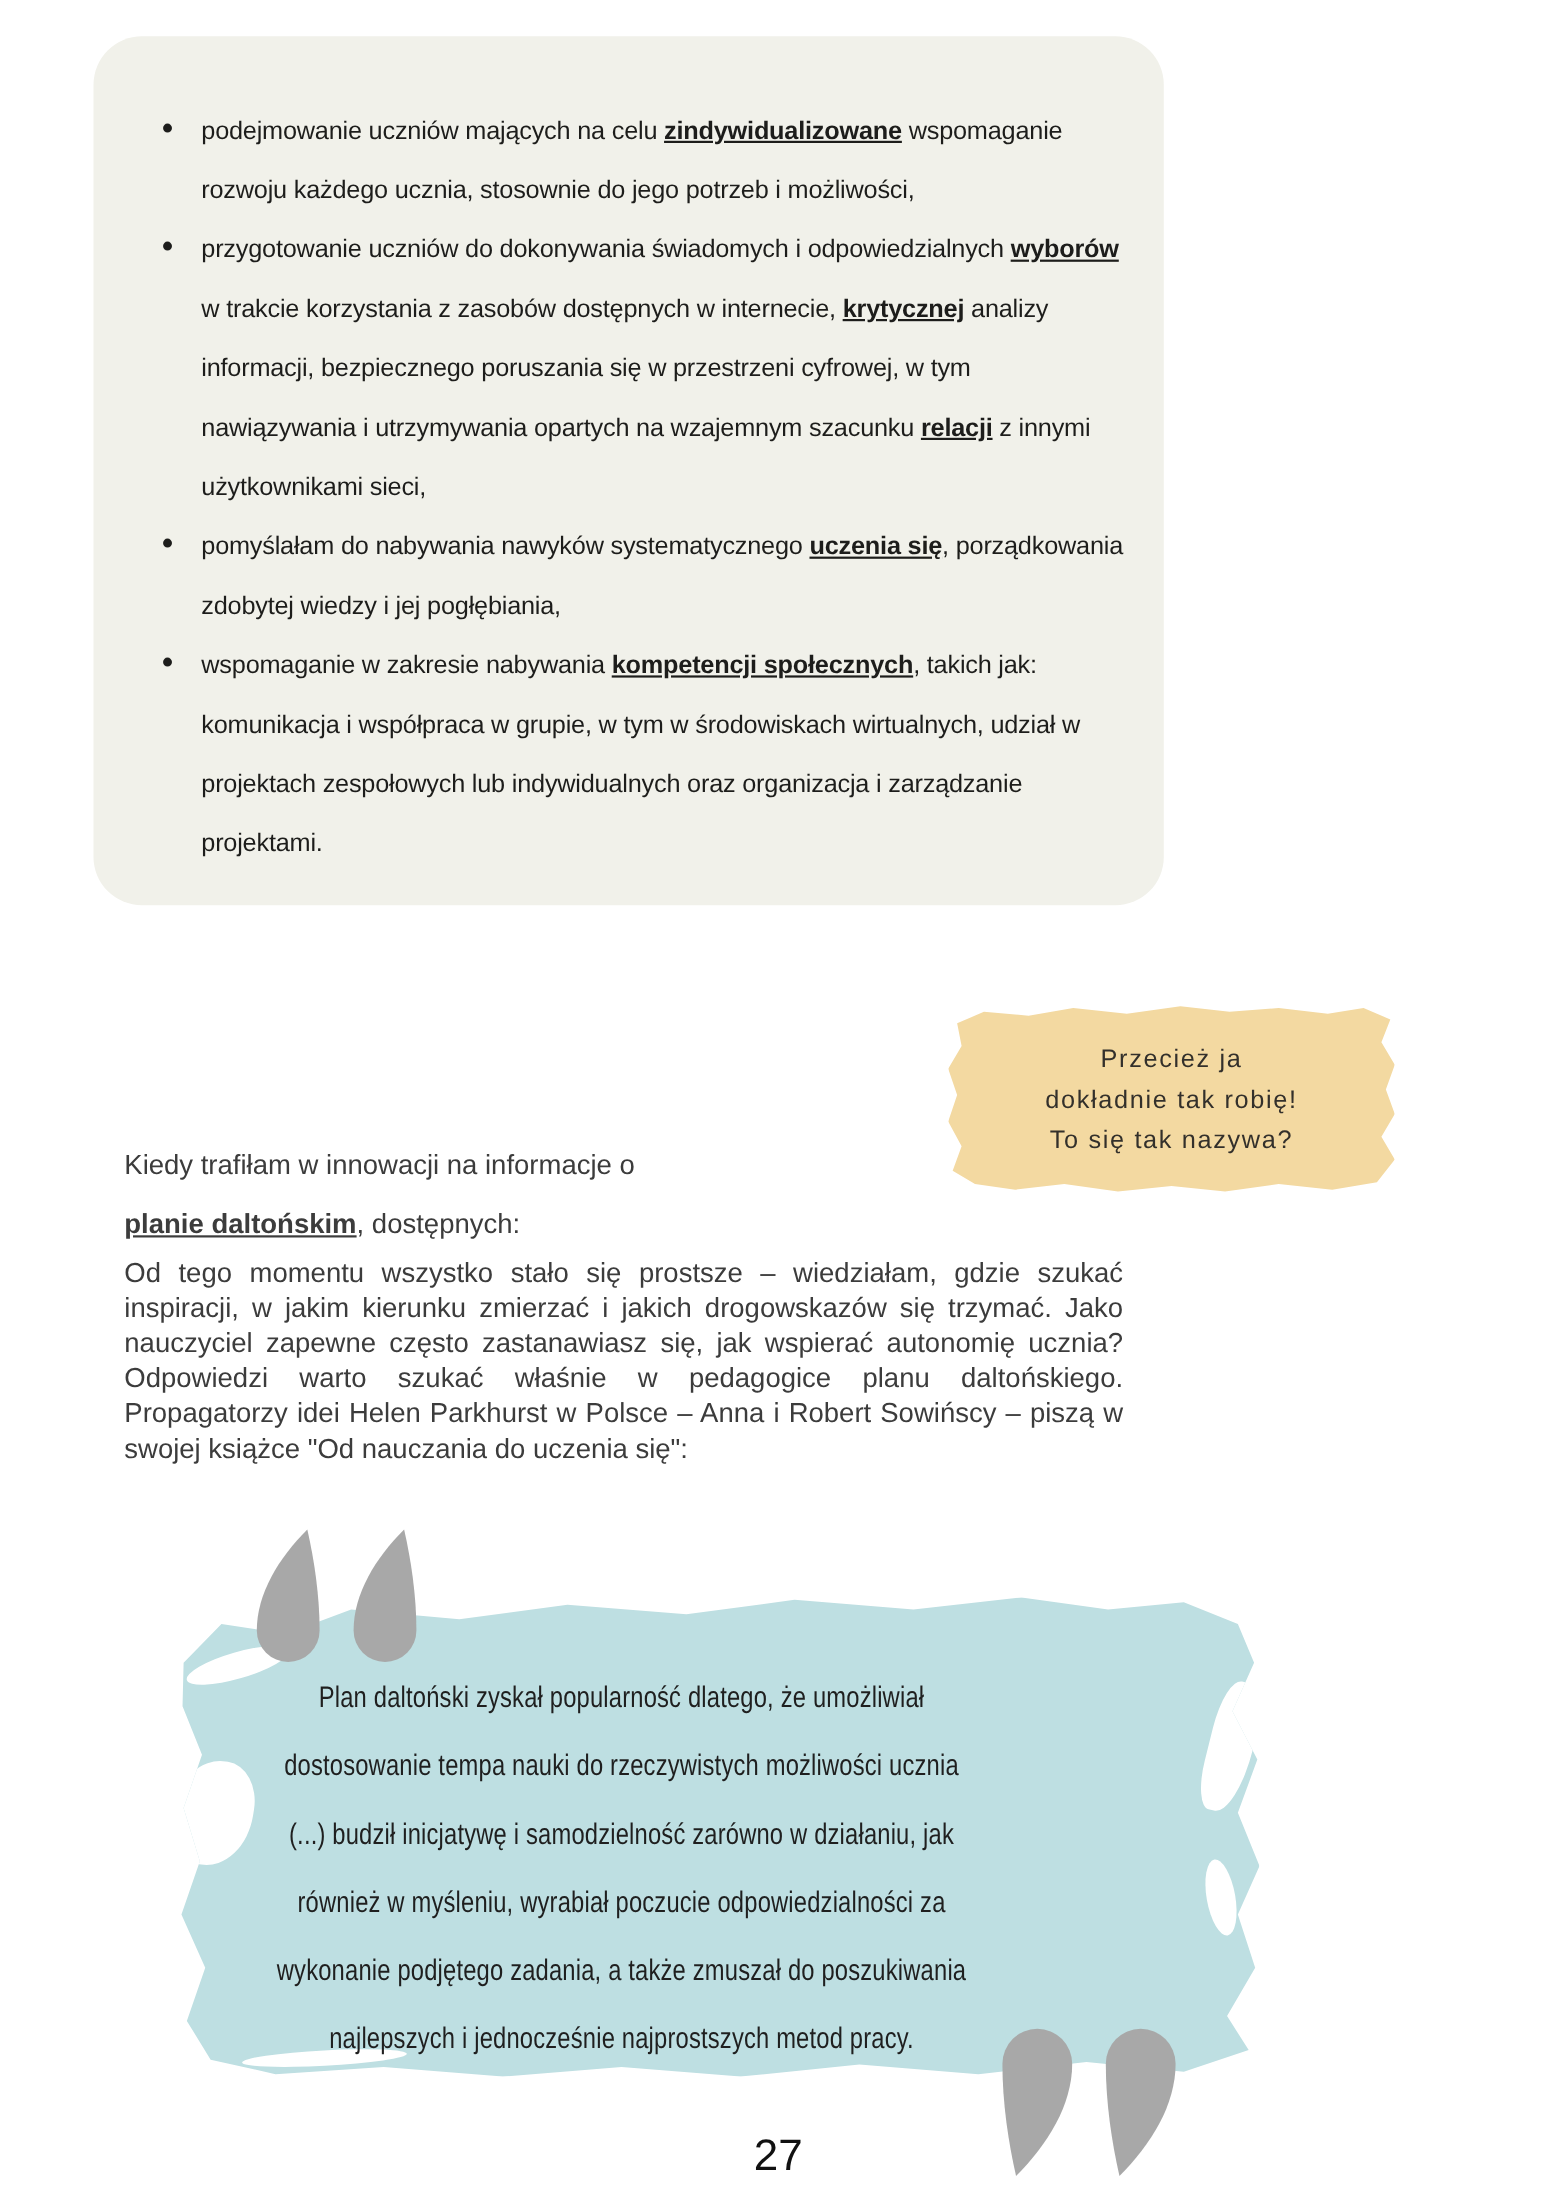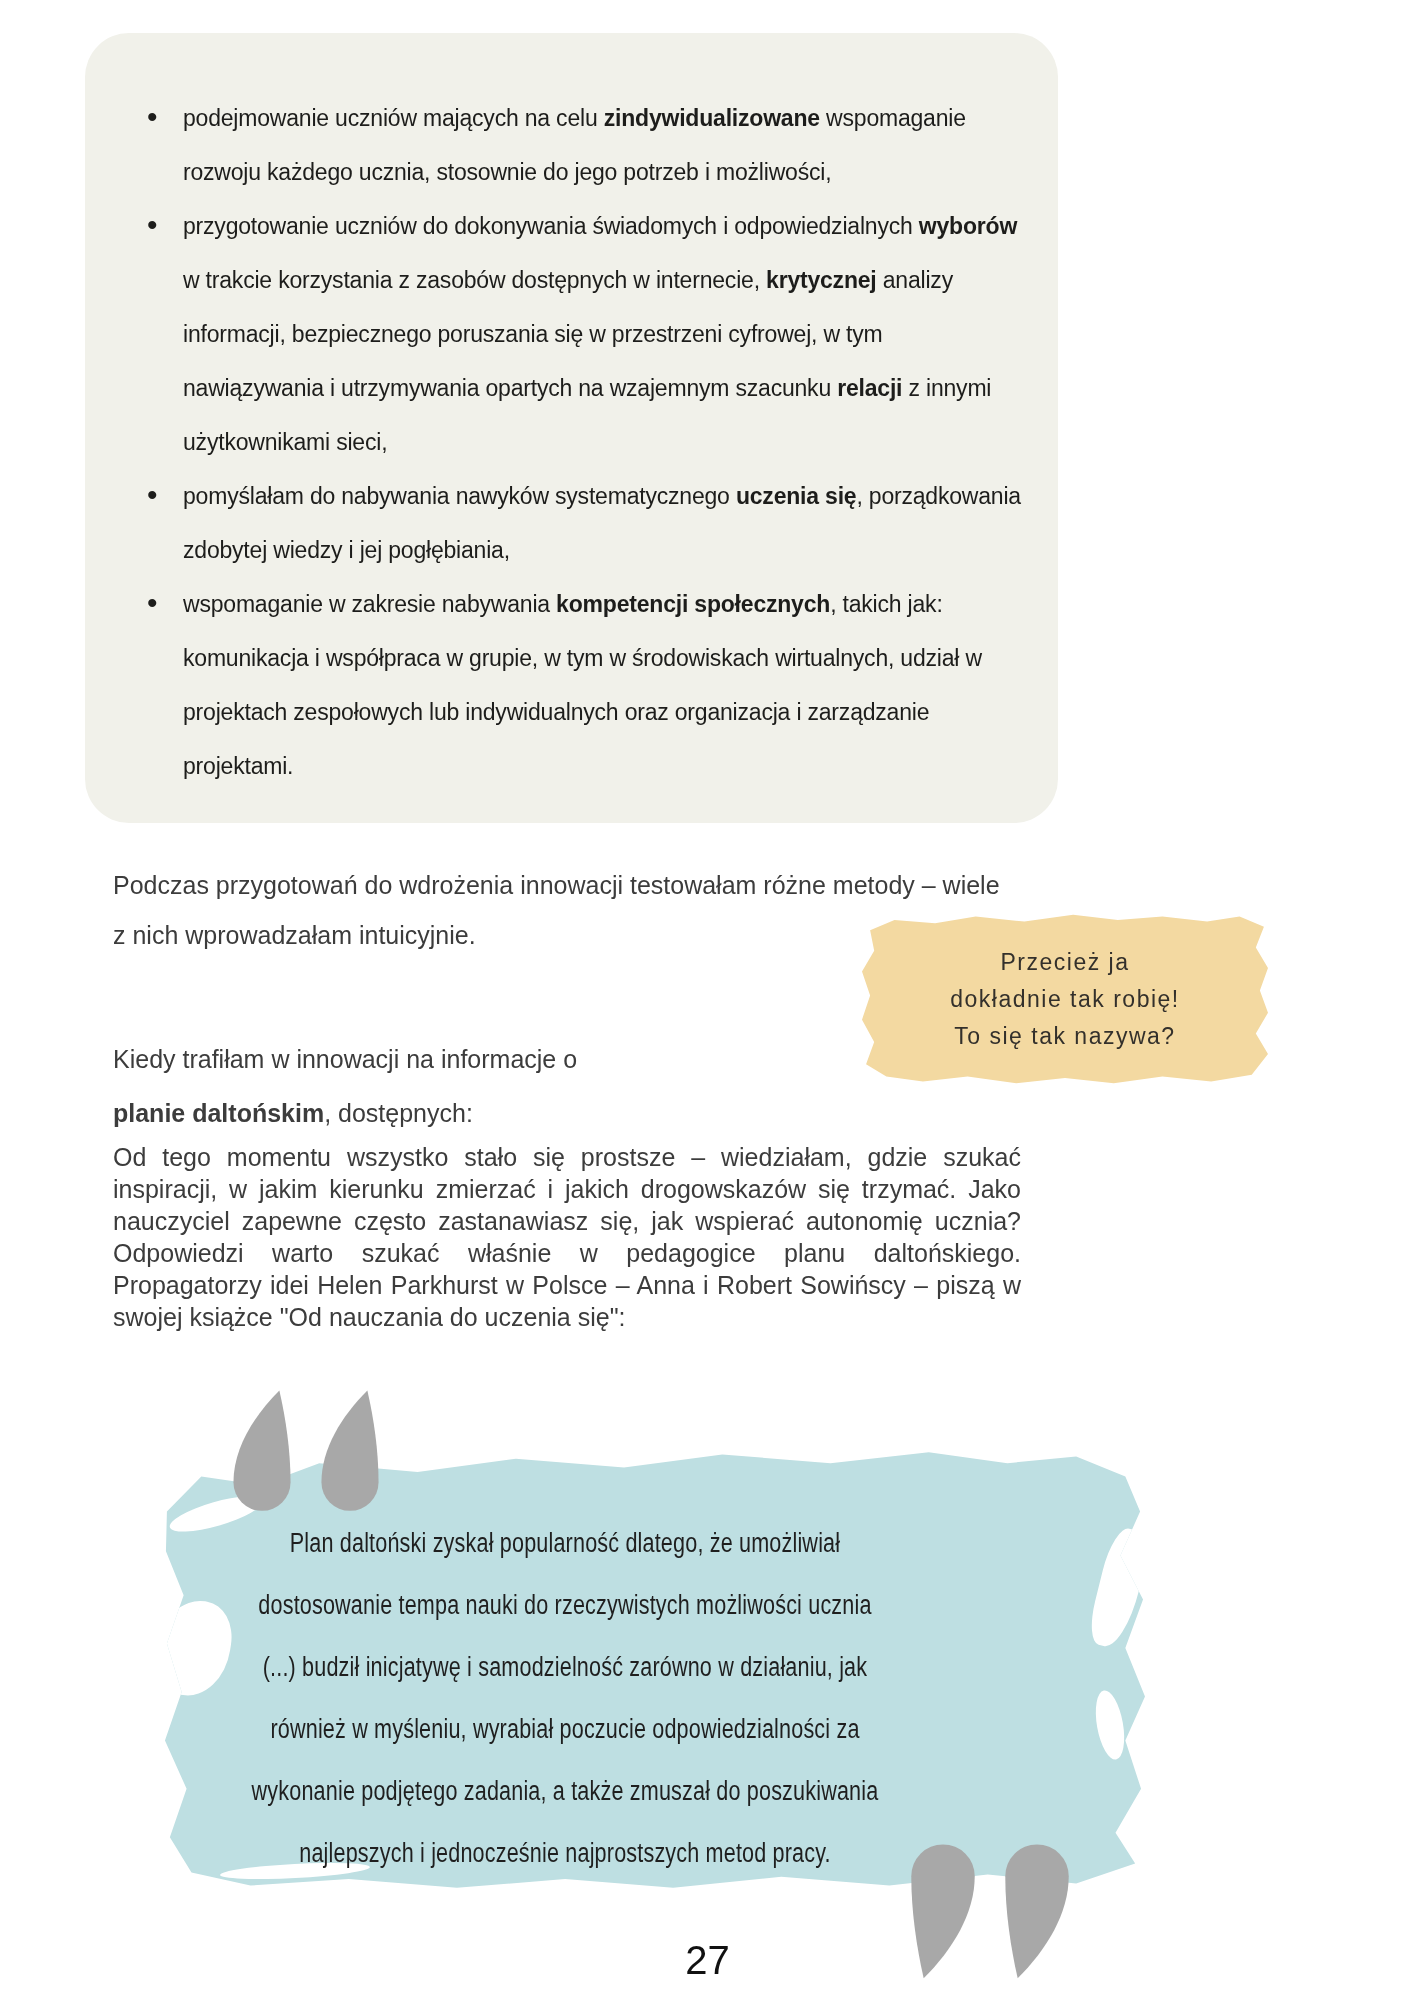--- a/index.html
+++ b/index.html
@@ -35,21 +35,21 @@
   .bullet-box li{
     position:relative;
     font-size:23px;line-height:54px;color:var(--box-text);
     letter-spacing:-0.2px;
   }
   .bullet-box li::before{
     content:"\2022";
     position:absolute;left:-36px;top:-1px;
     font-size:30px;color:var(--box-text);
   }
-  .b{font-weight:bold;}
+  .b{font-weight:bold;text-decoration:underline;}
   
   .body-par{
     position:absolute;left:113px;
     font-size:25px;line-height:50px;color:var(--body-text);
   }
   .p1{top:860px;width:900px;}
   .p2{top:1032px;width:520px;line-height:54px;}
   .p3{top:1141px;width:908px;line-height:32px;text-align:justify;}
   
   .note{
@@ -102,21 +102,20 @@
 
   <section class="bullet-box">
     <ul>
         <li><span>podejmowanie uczniów mających na celu </span><span class="b">zindywidualizowane</span><span> wspomaganie rozwoju każdego ucznia, stosownie do jego potrzeb i możliwości,</span></li>
         <li><span>przygotowanie uczniów do dokonywania świadomych i odpowiedzialnych </span><span class="b">wyborów</span><span> w trakcie korzystania z zasobów dostępnych w internecie, </span><span class="b">krytycznej</span><span> analizy informacji, bezpiecznego poruszania się w przestrzeni cyfrowej, w tym nawiązywania i utrzymywania opartych na wzajemnym szacunku </span><span class="b">relacji</span><span> z innymi użytkownikami sieci,</span></li>
         <li><span>pomyślałam do nabywania nawyków systematycznego </span><span class="b">uczenia się</span><span>, porządkowania zdobytej wiedzy i jej pogłębiania,</span></li>
         <li><span>wspomaganie w zakresie nabywania </span><span class="b">kompetencji społecznych</span><span>, takich jak: komunikacja i współpraca w grupie, w tym w środowiskach wirtualnych, udział w projektach zespołowych lub indywidualnych oraz organizacja i zarządzanie projektami.</span></li>
       </ul>
   </section>
 
-  <p class="body-par p1">Podczas przygotowań do wdrożenia innowacji testowałam różne metody – wiele z nich wprowadzałam intuicyjnie.</p>
 
   <div class="note">
       <div class="note-line">Przecież ja</div>
       <div class="note-line">dokładnie tak robię!</div>
       <div class="note-line">To się tak nazywa?</div>
     </div>
 
   <p class="body-par p2"><span>Kiedy trafiłam w innowacji na informacje o </span><span class="b">planie daltońskim</span><span>, dostępnych:</span></p>
 
   <p class="body-par p3">Od tego momentu wszystko stało się prostsze – wiedziałam, gdzie szukać inspiracji, w jakim kierunku zmierzać i jakich drogowskazów się trzymać. Jako nauczyciel zapewne często zastanawiasz się, jak wspierać autonomię ucznia? Odpowiedzi warto szukać właśnie w pedagogice planu daltońskiego. Propagatorzy idei Helen Parkhurst w Polsce – Anna i Robert Sowińscy – piszą w swojej książce "Od nauczania do uczenia się":</p>

